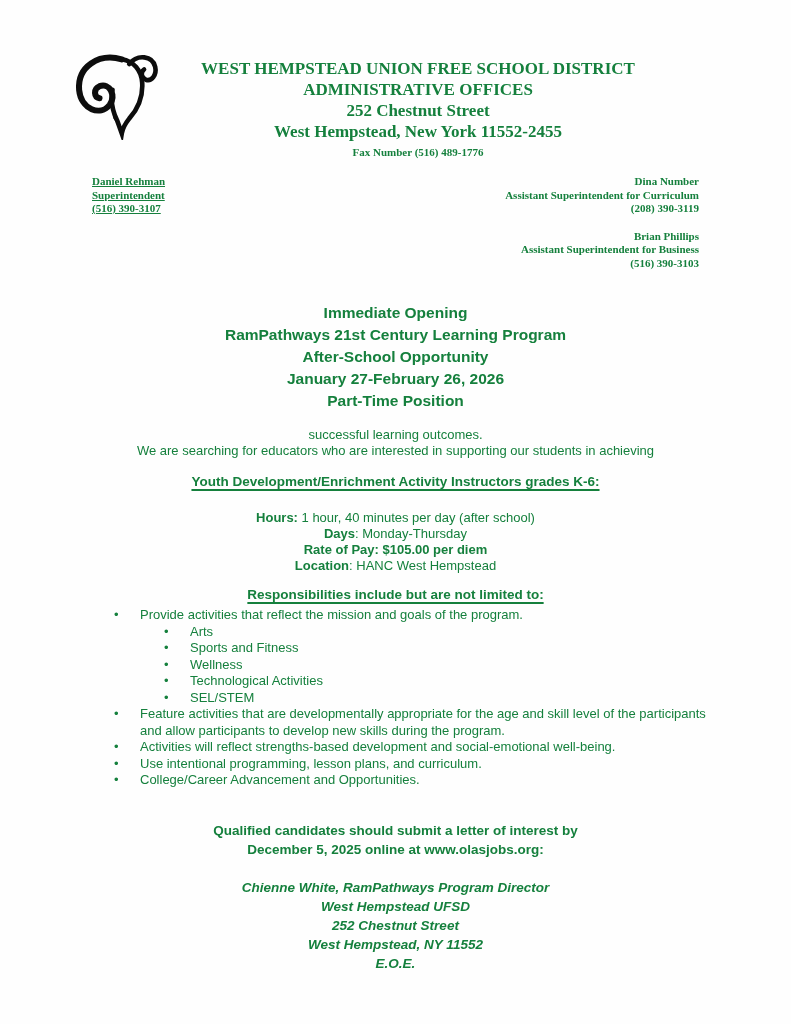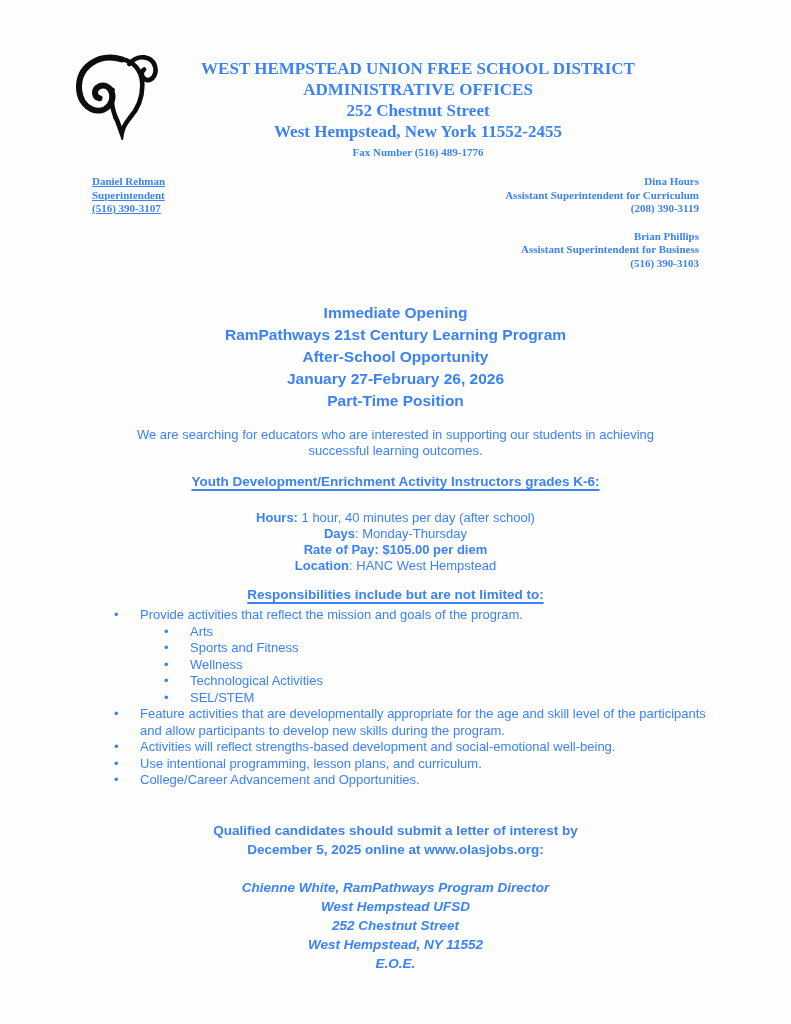--- a/index.html
+++ b/index.html
@@ -1,20 +1,20 @@
 <!DOCTYPE html>
 <html><head>
 <meta charset="utf-8">
 <style>
   html,body{margin:0;padding:0;background:#888;}
   .sheet{
     position:relative;
     width:791px;height:1024px;
     background:#fefefe;
-    color:#3b82f6;
+    color:#15803d;
     overflow:hidden;
     font-family:"Liberation Sans","DejaVu Sans",sans-serif;
   }
   
   .logo{position:absolute;left:68px;top:50px;width:102px;height:90px;}
   .header-text{
     padding-top:58px;margin-left:100px;margin-right:55px;
     text-align:center;
     font-family:"Liberation Serif","DejaVu Serif",serif;
     font-weight:bold;
@@ -89,43 +89,43 @@
   <div class="contacts">
     <div class="contact-left">
       <div class="person">
         <div>Daniel Rehman</div>
         <div>Superintendent</div>
         <div>(516) 390-3107</div>
       </div>
     </div>
     <div class="contact-right">
       <div class="person">
-        <div>Dina Hours</div>
+        <div>Dina Number</div>
         <div>Assistant Superintendent for Curriculum</div>
         <div>(208) 390-3119</div>
       </div>
       <div class="person">
         <div>Brian Phillips</div>
         <div>Assistant Superintendent for Business</div>
         <div>(516) 390-3103</div>
       </div>
     </div>
   </div>
 
   <div class="title-block">
     <div>Immediate Opening</div>
     <div>RamPathways 21st Century Learning Program</div>
     <div>After-School Opportunity</div>
     <div>January 27-February 26, 2026</div>
     <div>Part-Time Position</div>
   </div>
 
   <div class="intro">
+    <div>successful learning outcomes.</div>
     <div>We are searching for educators who are interested in supporting our students in achieving</div>
-    <div>successful learning outcomes.</div>
   </div>
 
   <div class="role-heading">Youth Development/Enrichment Activity Instructors grades K-6:</div>
 
   <div class="details">
     <div><b>Hours:</b><span> 1 hour, 40 minutes per day (after school)</span></div>
     <div><b>Days</b><span>: Monday-Thursday</span></div>
     <div class="all-bold"><b>Rate of Pay:</b><span> $105.00 per diem</span></div>
     <div><b>Location</b><span>: HANC West Hempstead</span></div>
   </div>

